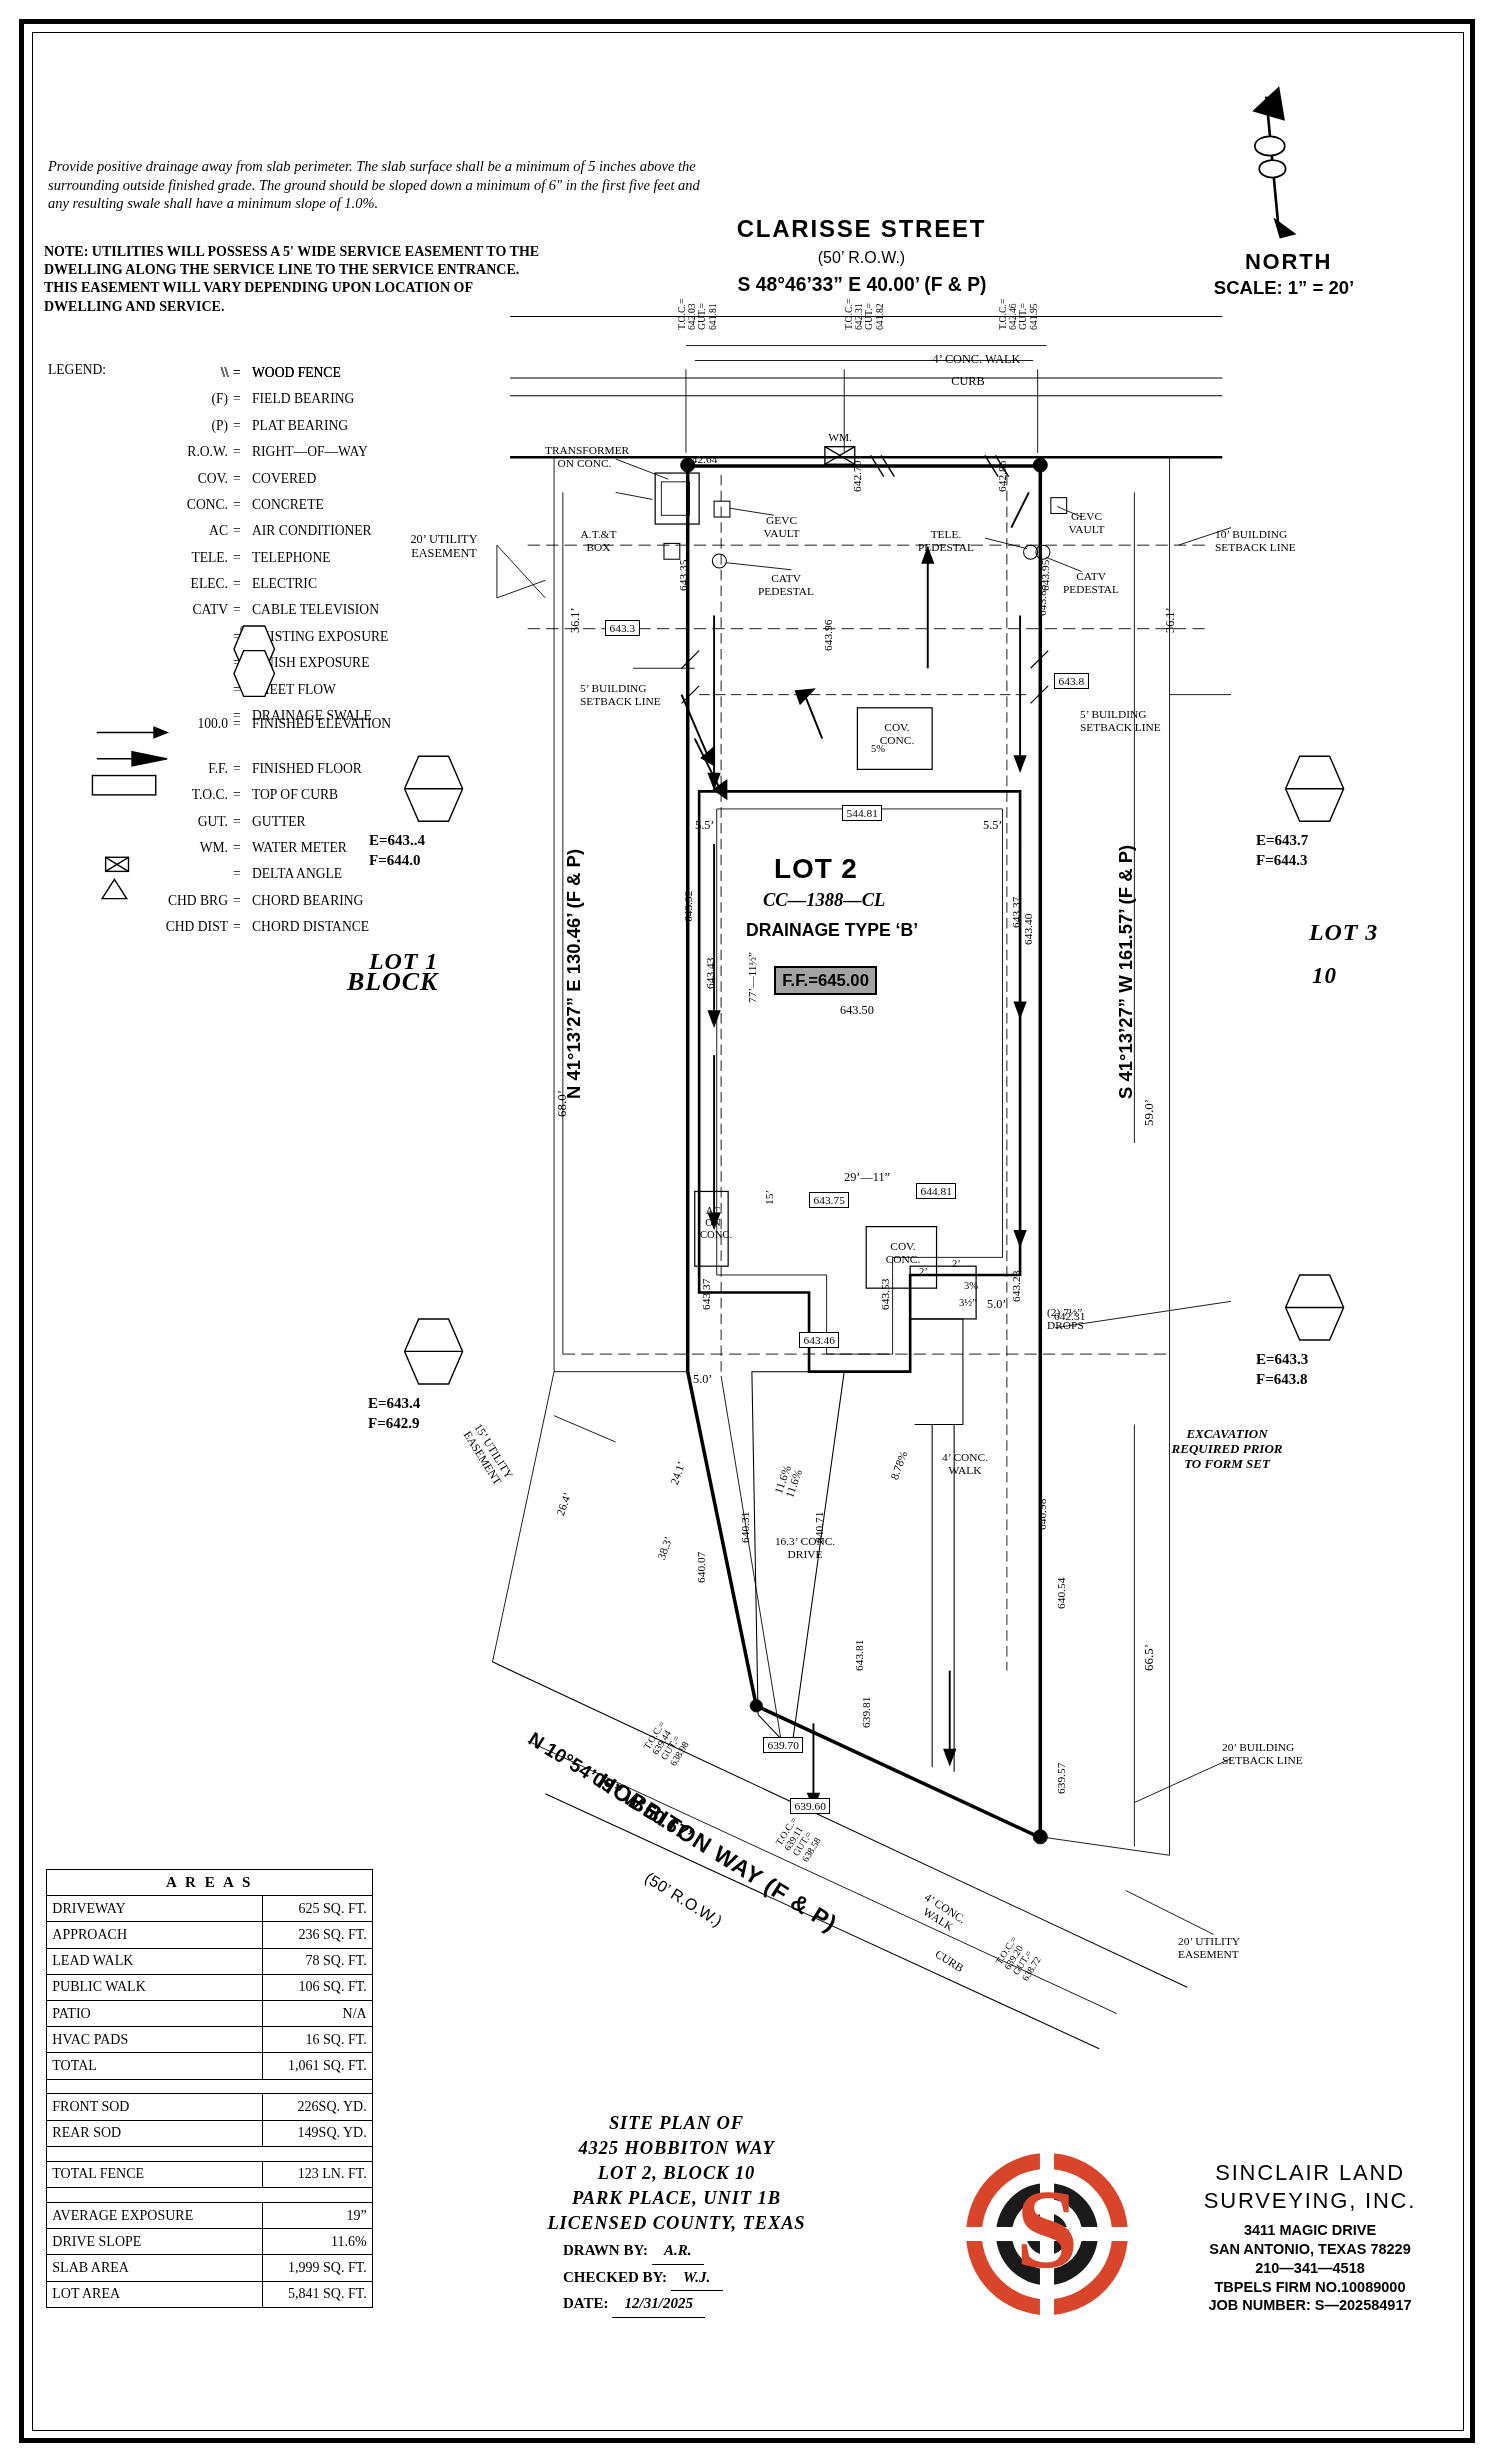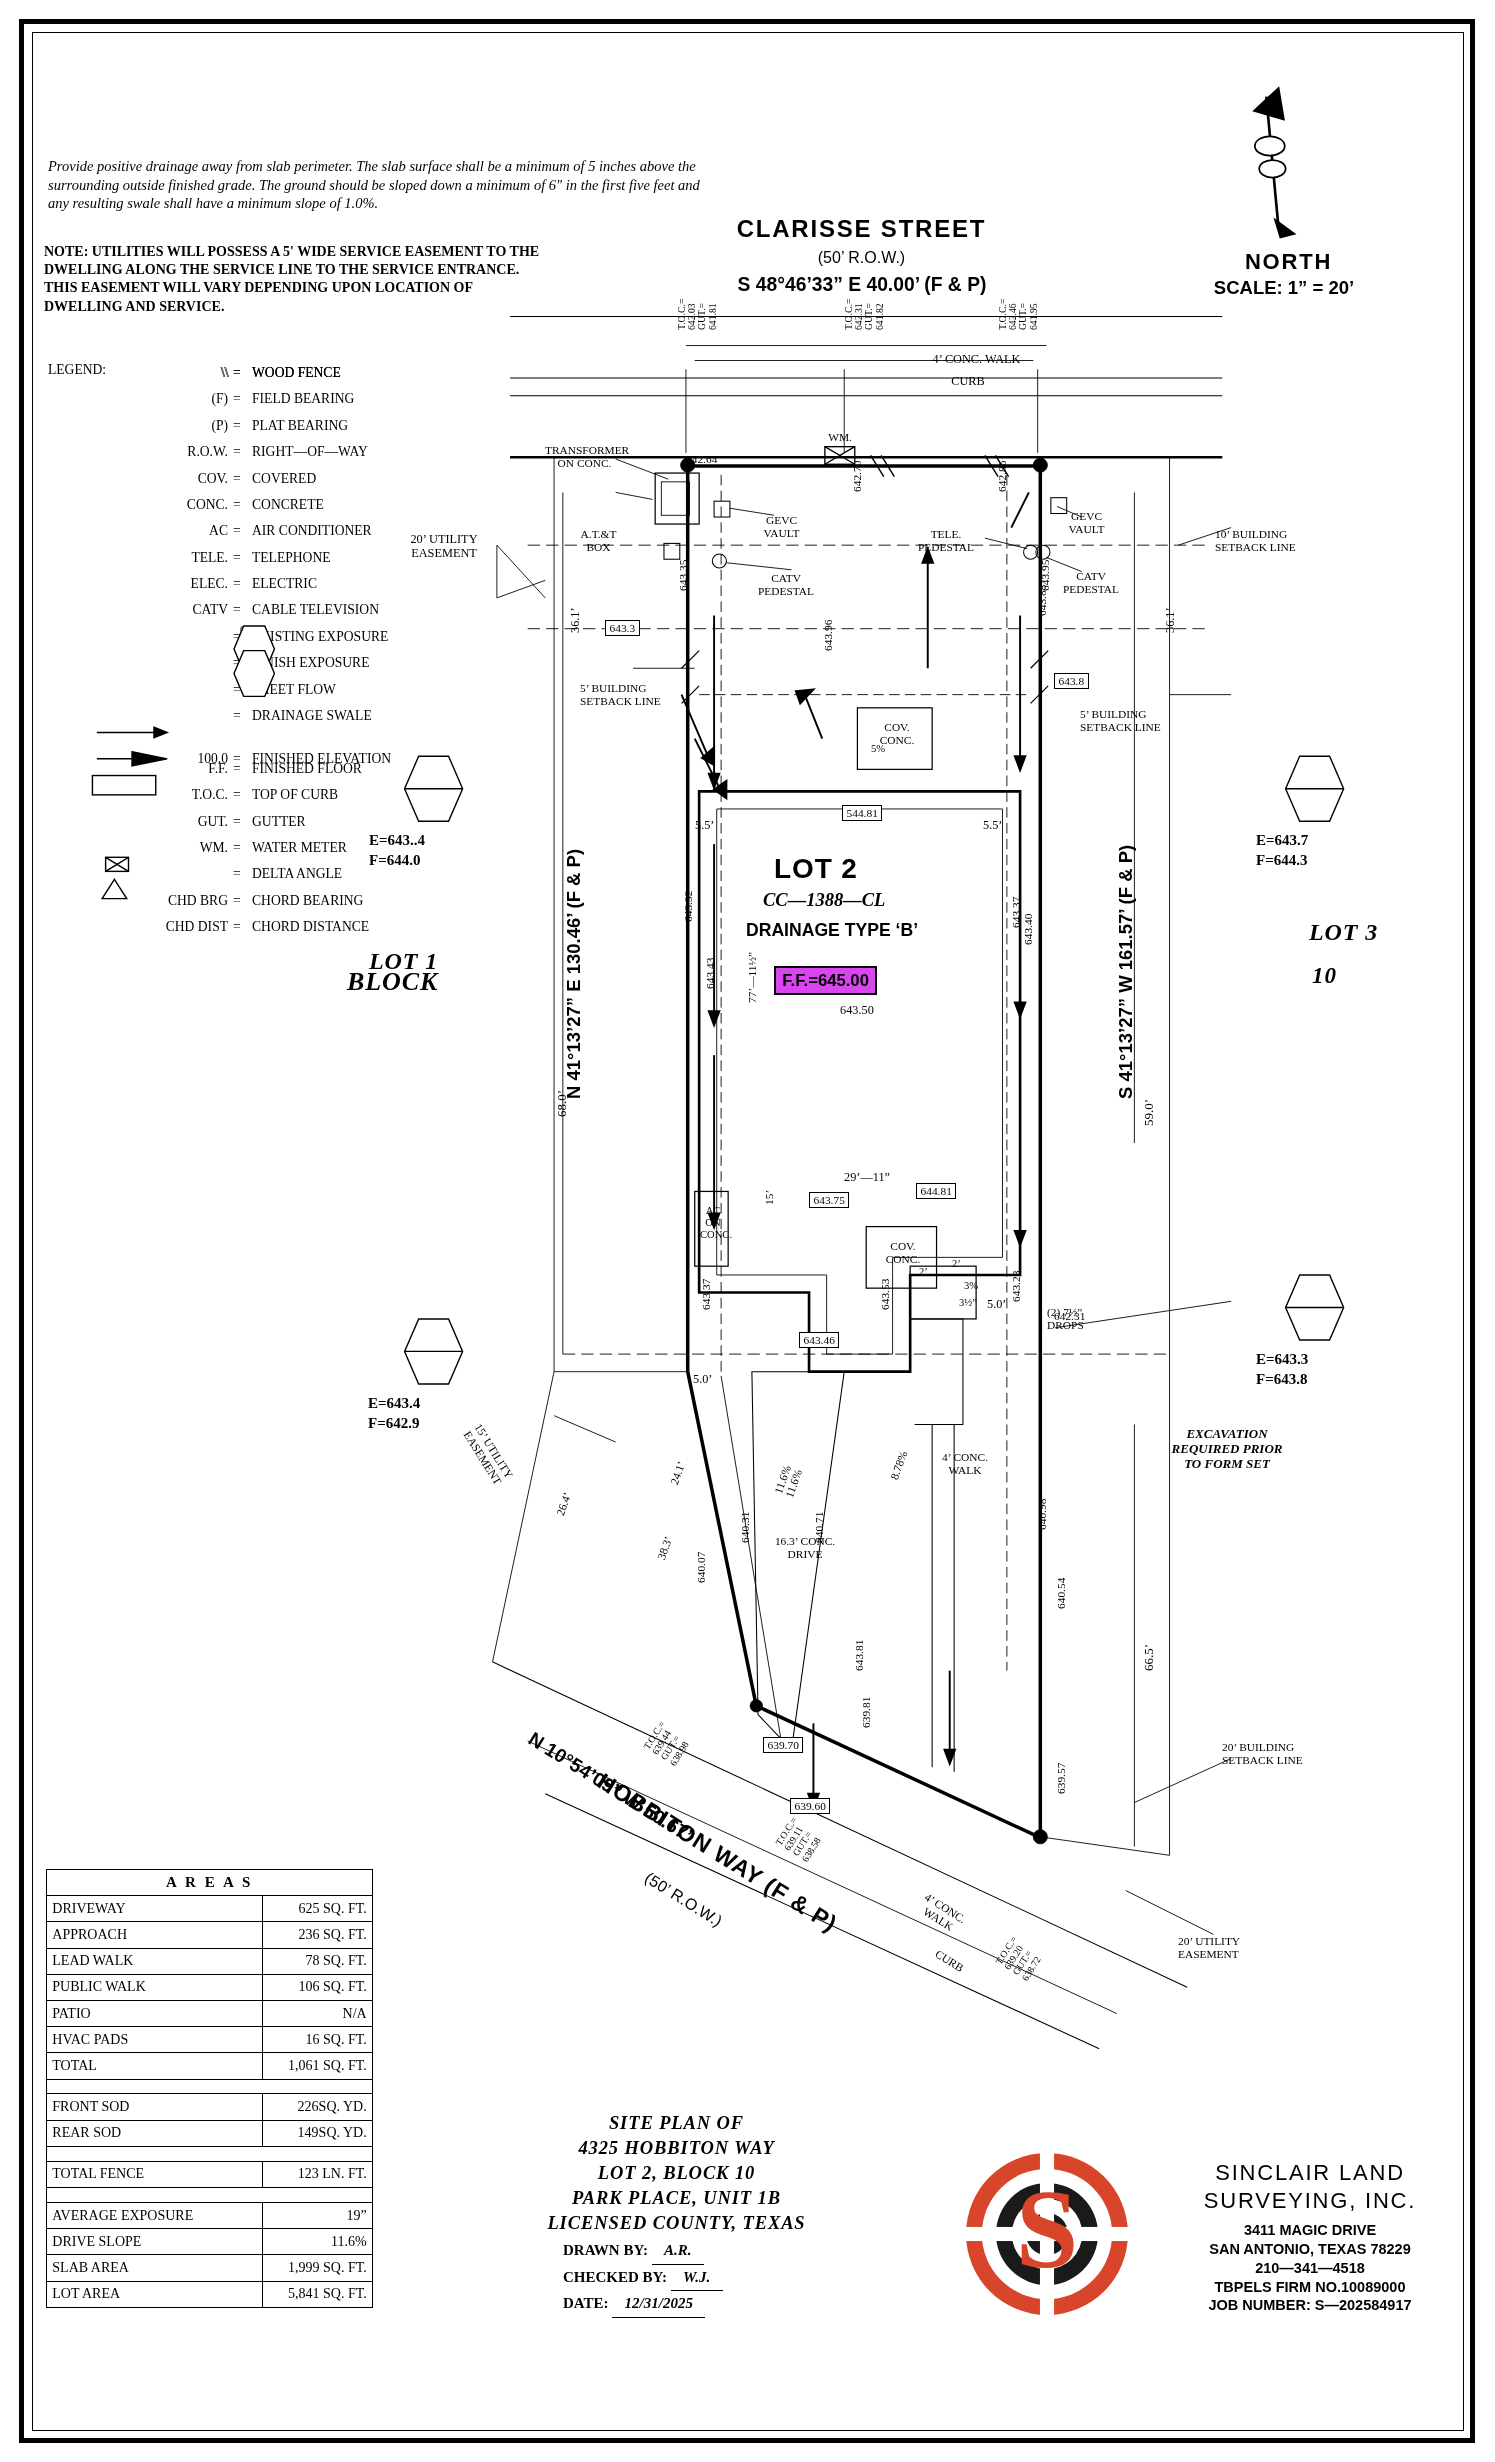--- a/index.html
+++ b/index.html
@@ -141,21 +141,21 @@
         <div class="lg-row" style="position: absolute; left: 0px; top: 317px; width: 378px;">
           <span class="lg-k" style="top:0;"></span>
           <span class="lg-eq">=</span>
           <span class="lg-v">SHEET FLOW</span>
         </div>
         <div class="lg-row" style="position: absolute; left: 0px; top: 343px; width: 378px;">
           <span class="lg-k" style="top:0;"></span>
           <span class="lg-eq">=</span>
           <span class="lg-v">DRAINAGE SWALE</span>
         </div>
-        <div class="lg-row" style="position: absolute; left: 0px; top: 386px; width: 378px; font-family: Liberation Serif, serif;">
+        <div class="lg-row" style="position: absolute; left: 0px; top: 351px; width: 378px; font-family: Liberation Serif, serif;">
           <span class="lg-k" style="top:0;">100.0</span>
           <span class="lg-eq">=</span>
           <span class="lg-v">FINISHED ELEVATION</span>
         </div>
         <div class="lg-row" style="position: absolute; left: 0px; top: 396px; width: 378px;">
           <span class="lg-k" style="top:0;">F.F.</span>
           <span class="lg-eq">=</span>
           <span class="lg-v">FINISHED FLOOR</span>
         </div>
         <div class="lg-row" style="position: absolute; left: 0px; top: 422px; width: 378px;">
@@ -299,21 +299,21 @@
   <div id="clarisse-bearing" class="sans">S 48°46’33” E 40.00’ (F &amp; P)</div>
 
   <div class="lot-label" style="left:369px;top:904px;margin-top:44px;">LOT 1</div>
   <div class="lot-label" style="left:347px;top:967px;font-size:26px;">BLOCK</div>
   <div class="lot-label" style="left:1265px;top:919px;margin-left:44px;">LOT 3</div>
   <div class="lot-label" style="left:1312px;top:963px;font-size:23px;">10</div>
 
   <div class="txt sans" style="left:774px;top:853px;font-size:28px;font-weight:bold;letter-spacing:0.9px;">LOT 2</div>
   <div class="txt" style="left:763px;top:890px;font-size:18.5px;font-weight:bold;font-style:italic;">CC—1388—CL</div>
   <div class="txt sans" style="left:746px;top:920px;font-size:17.6px;font-weight:bold;">DRAINAGE TYPE ‘B’</div>
-  <div class="txt sans bold" style="left:774px;top:966px;font-size:16.7px;border:2.6px solid #000;padding:2.6px 6.2px;background:#d946ef;">F.F.=645.00</div>
+  <div class="txt sans bold" style="left:774px;top:966px;font-size:16.7px;border:2.6px solid #000;padding:2.6px 6.2px;background:#a3a3a3;">F.F.=645.00</div>
   <div class="txt" style="left:840px;top:1003px;font-size:12.3px;">643.50</div>
 
   <div class="txt sans" style="left:563px;top:1099px;font-size:18.5px;font-weight:bold;transform:rotate(-90deg);transform-origin:0 0;">N 41°13’27” E 130.46’ (F &amp; P)</div>
   <div class="txt sans" style="left:1115px;top:1099px;font-size:18.5px;font-weight:bold;transform:rotate(-90deg);transform-origin:0 0;">S 41°13’27” W 161.57’ (F &amp; P)</div>
 
   <div class="txt sans" style="left:536px;top:1728px;font-size:19.3px;font-weight:bold;transform:rotate(32deg);transform-origin:0 0;">N 10°54’09” W 50.67’</div>
   <div class="txt sans" style="left:607px;top:1768px;font-size:23px;font-weight:bold;letter-spacing:0.9px;transform:rotate(32deg);transform-origin:0 0;">HOBBITON WAY (F &amp; P)</div>
   <div class="txt sans" style="left:651px;top:1869px;font-size:16px;transform:rotate(32deg);transform-origin:0 0;">(50’ R.O.W.)</div>
 
   <div id="hexboxes">

